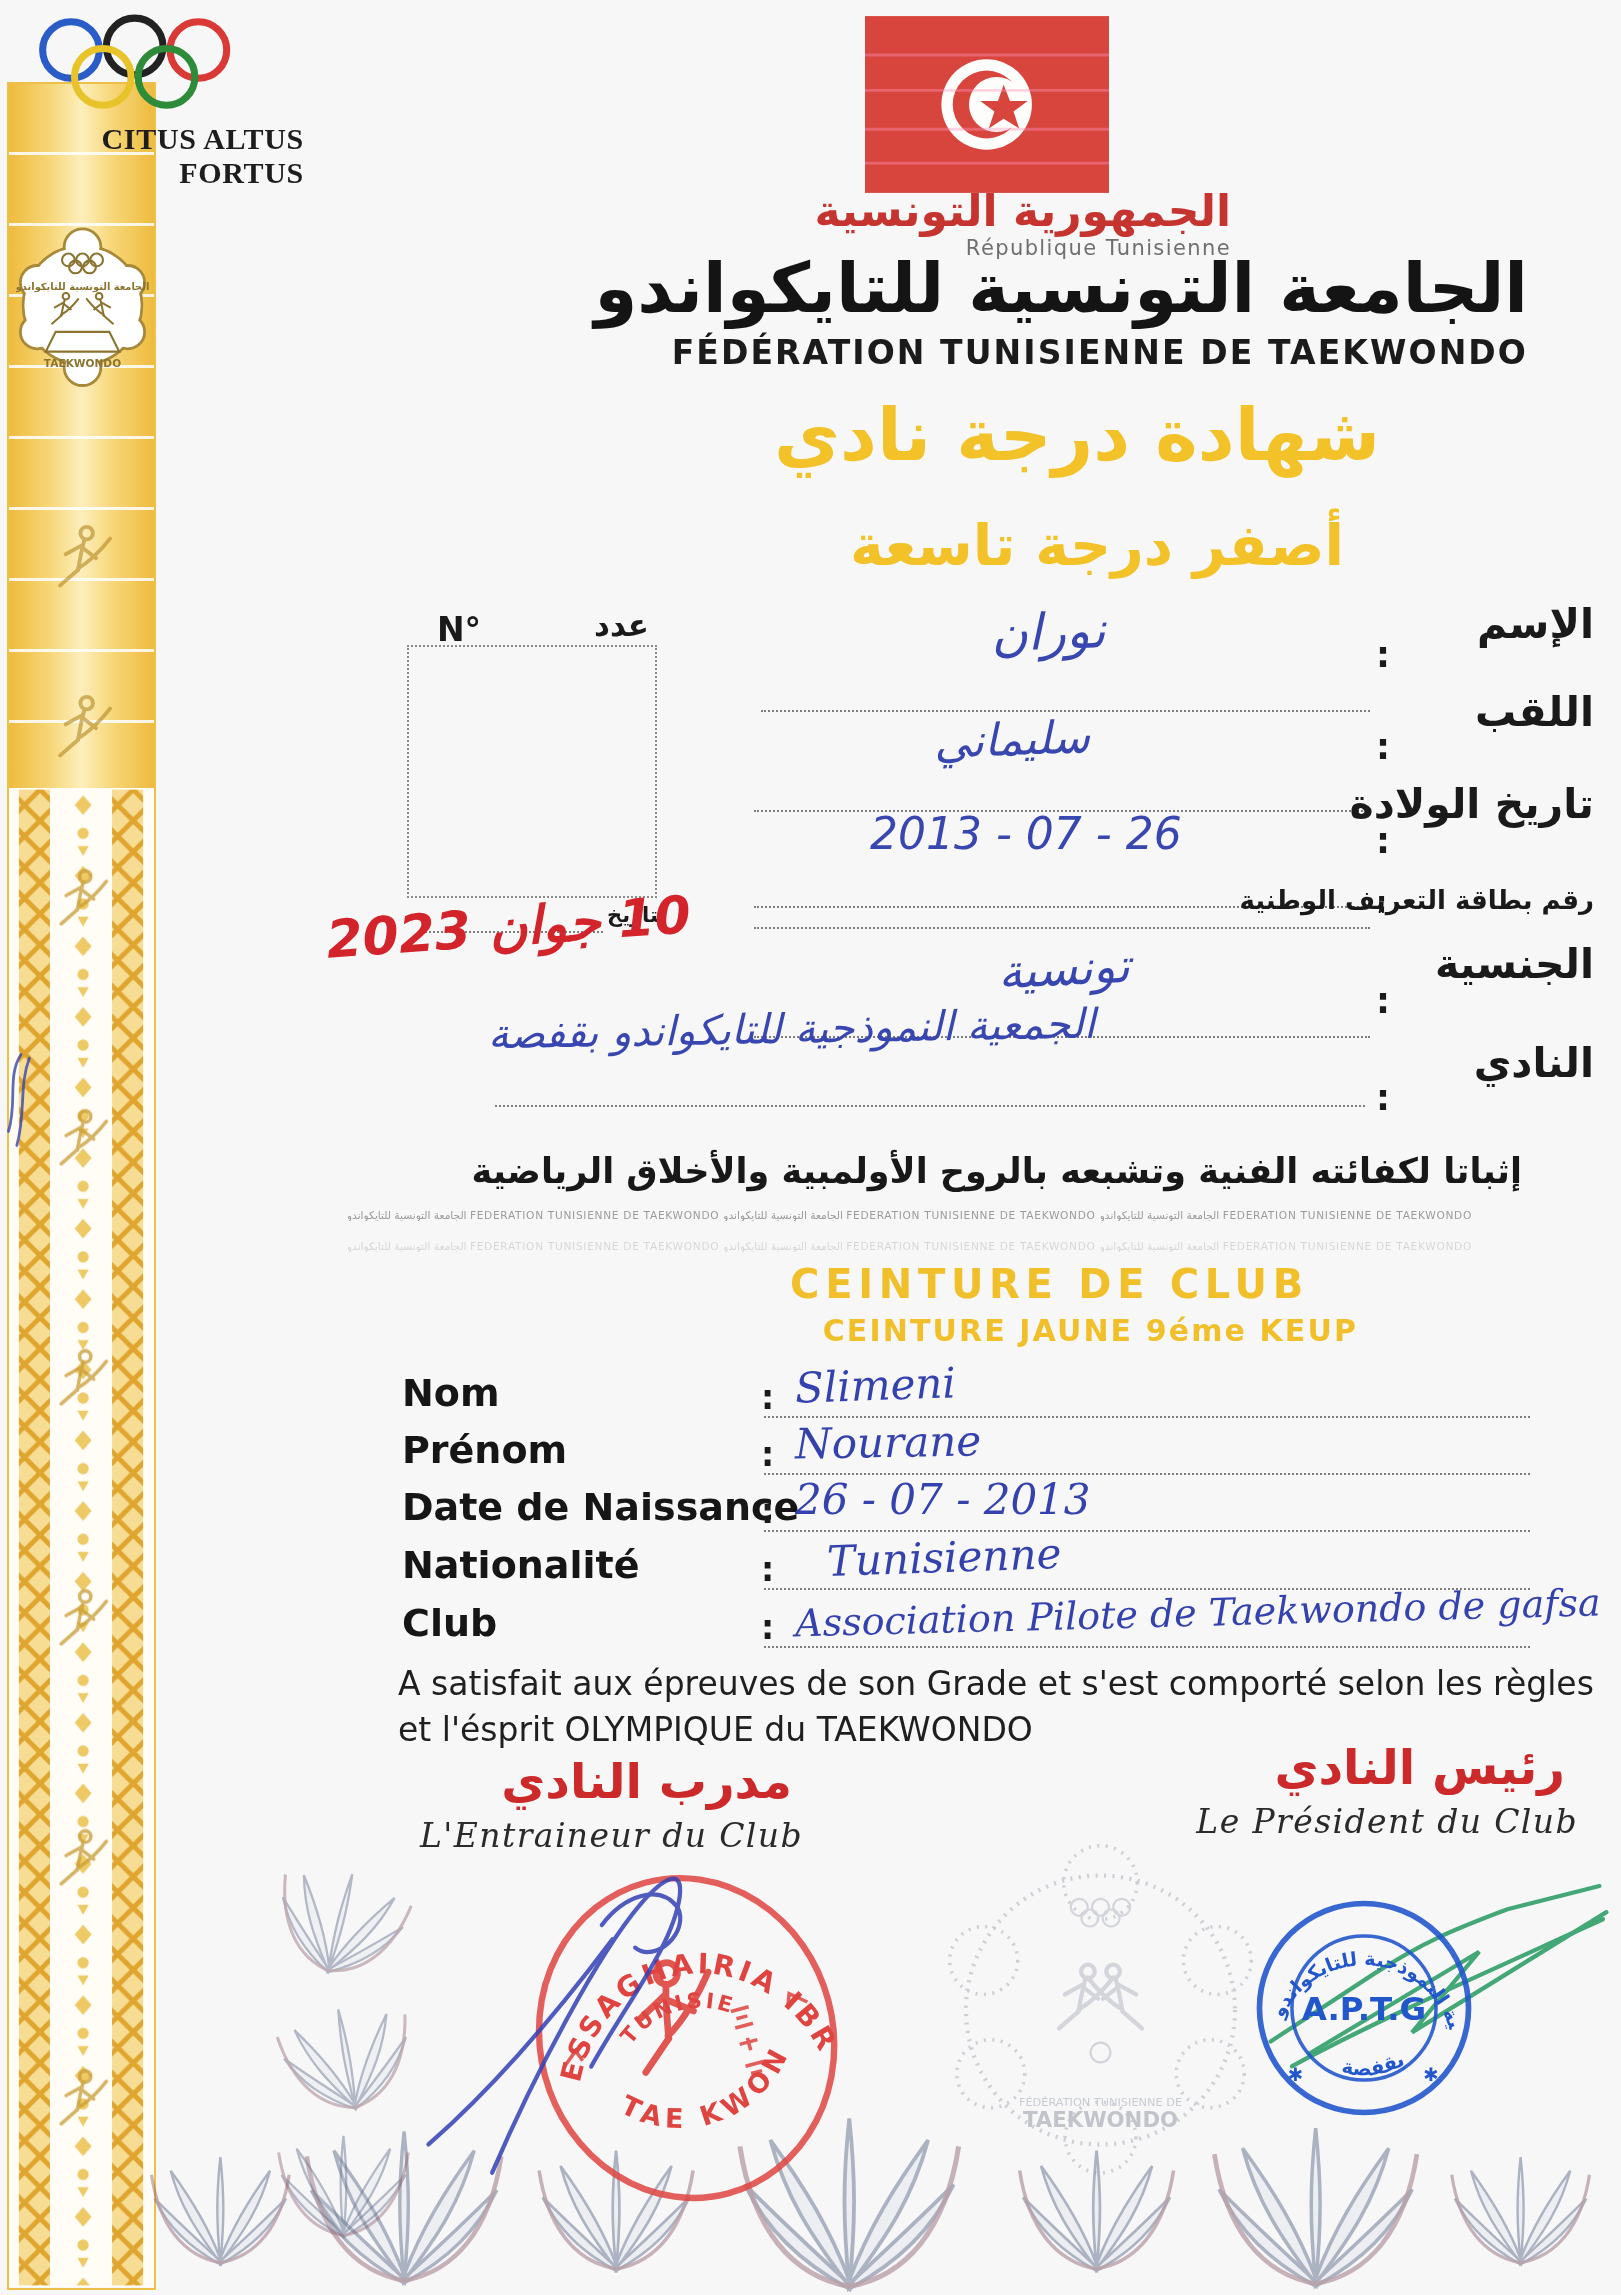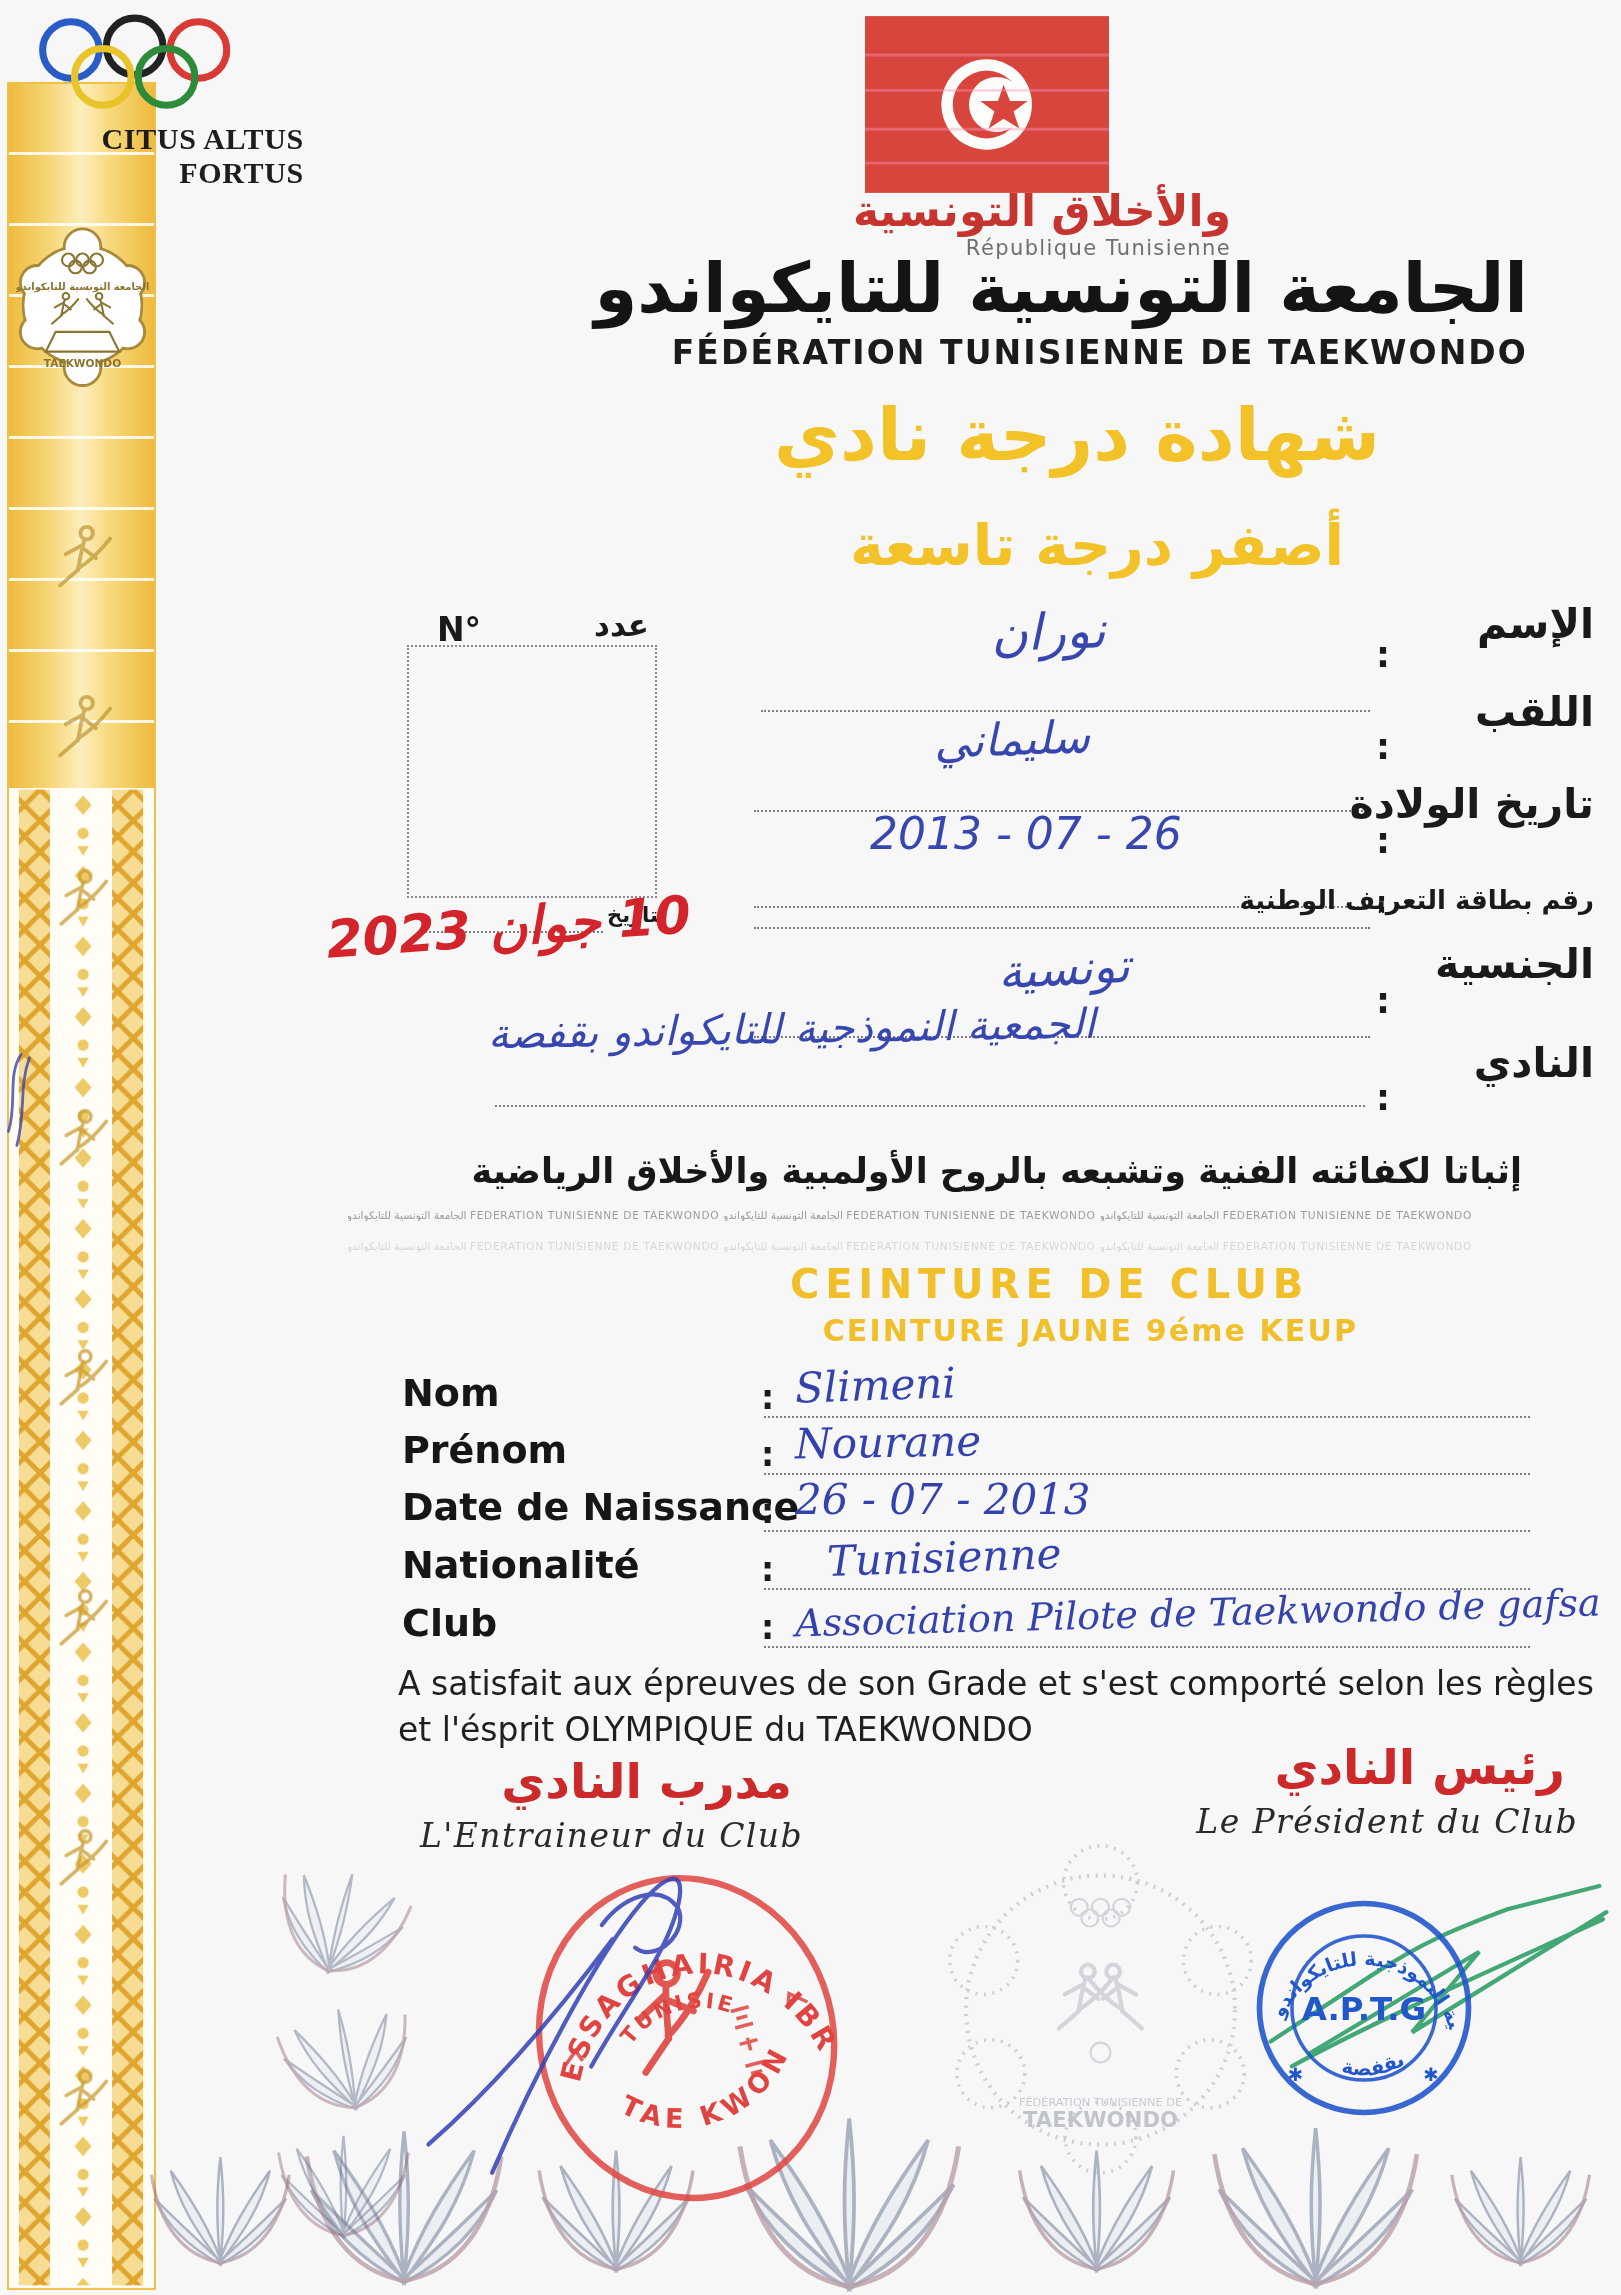--- a/index.html
+++ b/index.html
@@ -181,21 +181,21 @@
     <circle cx="172" cy="125" r="48" fill="#d8453c"></circle>
     <circle cx="186" cy="125" r="39" fill="#fdfdfb"></circle>
     <path d="M196,97 L205,120 L230,120 L210,135 L218,159 L196,145 L175,159 L183,135 L163,120 L188,120 Z" fill="#d8453c"></path>
     <g stroke="rgba(255,150,190,.4)" stroke-width="4">
       <line x1="0" y1="55" x2="345" y2="55"></line>
         <line x1="0" y1="105" x2="345" y2="105"></line>
       <line x1="0" y1="160" x2="345" y2="160"></line>
         <line x1="0" y1="208" x2="345" y2="208"></line>
     </g>
   </svg>
-  <div class="abs ctr rep-ar" style="left:743px;top:185px;width:488px">والأخلاق التونسية</div>
+  <div class="abs ctr rep-ar" style="left:743px;top:185px;width:488px">الجمهورية التونسية</div>
   <div class="abs ctr rep-fr" style="left:743px;top:236px;width:488px">République Tunisienne</div>
 
   <div class="abs ctr fed-ar nowrap" style="left:304px;top:248px;width:1224px">الجامعة التونسية للتايكواندو</div>
   <div class="abs ctr fed-fr" style="left:304px;top:333px;width:1224px">FÉDÉRATION TUNISIENNE DE TAEKWONDO</div>
 
   <div class="abs ctr gold-t1 nowrap" style="left:460px;top:393px;width:920px">شهادة درجة نادي</div>
   <div class="abs ctr gold-t2 nowrap" style="left:495px;top:512px;width:849px">أصفر درجة تاسعة</div>
 
   <div class="abs serial-no" style="left:437px;top:610px">N°</div>
   <div class="abs serial-adad" style="left:594px;top:607px">عدد</div>

